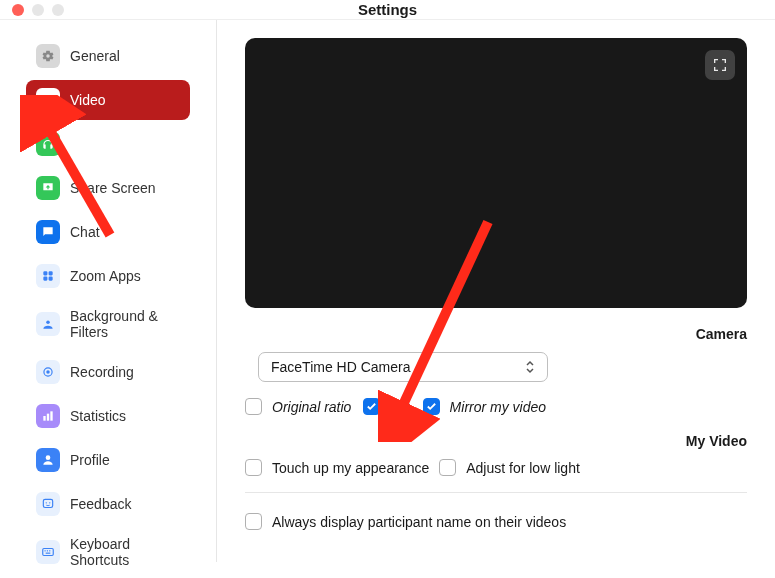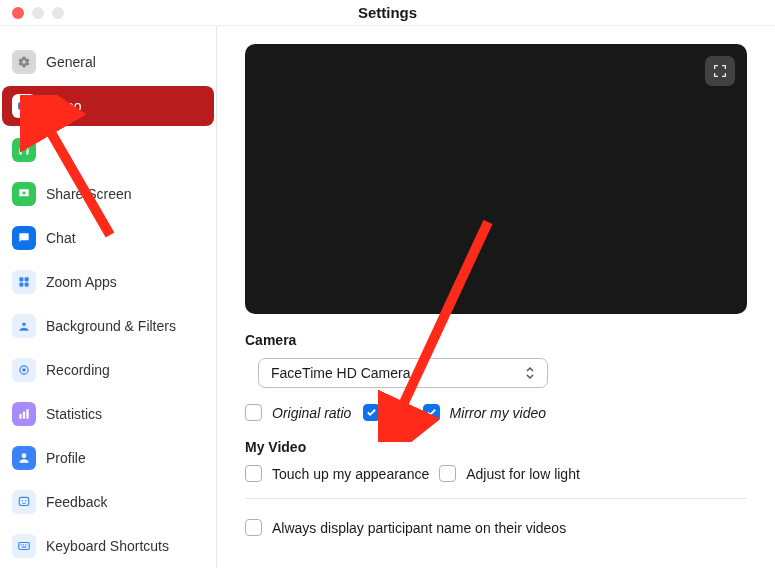--- a/index.html
+++ b/index.html
@@ -7,21 +7,21 @@
       font-family: -apple-system, BlinkMacSystemFont, "Segoe UI", Helvetica, Arial, sans-serif;
       font-size: 14px;
       color: #1a1a1a;
       background: #fff;
       width: 775px;
       height: 578px;
       overflow: hidden;
       position: relative;
     }
     .titlebar {
-      height: 26px;
+      height: 20px;
       display: flex;
       align-items: center;
       position: relative;
       border-bottom: 1px solid #eee;
     }
     .traffic-lights {
       position: absolute;
       left: 12px;
       display: flex;
       gap: 8px;
@@ -38,21 +38,21 @@
       font-weight: 700;
       font-size: 15px;
     }
     .body {
       display: flex;
       height: calc(578px - 36px);
     }
     .sidebar {
       width: 217px;
       border-right: 1px solid #e6e6e6;
-      padding: 16px 2px;
+      padding: 16px 26px;
       display: flex;
       flex-direction: column;
       gap: 4px;
     }
     .sb-item {
       display: flex;
       align-items: center;
       gap: 10px;
       padding: 8px 10px;
       border-radius: 8px;
@@ -74,20 +74,21 @@
     .ic-green { background: #34c759; color: #fff; }
     .ic-blue { background: #0e72ed; color: #fff; }
     .ic-light { background: #e7f0fd; color: #3b82f6; }
     .ic-purple { background: #a78bfa; color: #fff; }
     .ic-bluef { background: #3b82f6; color:#fff; }
 
     .main {
       flex: 1;
       padding: 18px 28px 5px 28px;
       overflow-y: hidden;
+      text-align: right;
     }
     .preview {
       background: #181818;
       height: 270px;
       border-radius: 10px;
       position: relative;
       margin-bottom: 18px;
     }
     .expand-btn {
       position: absolute;

